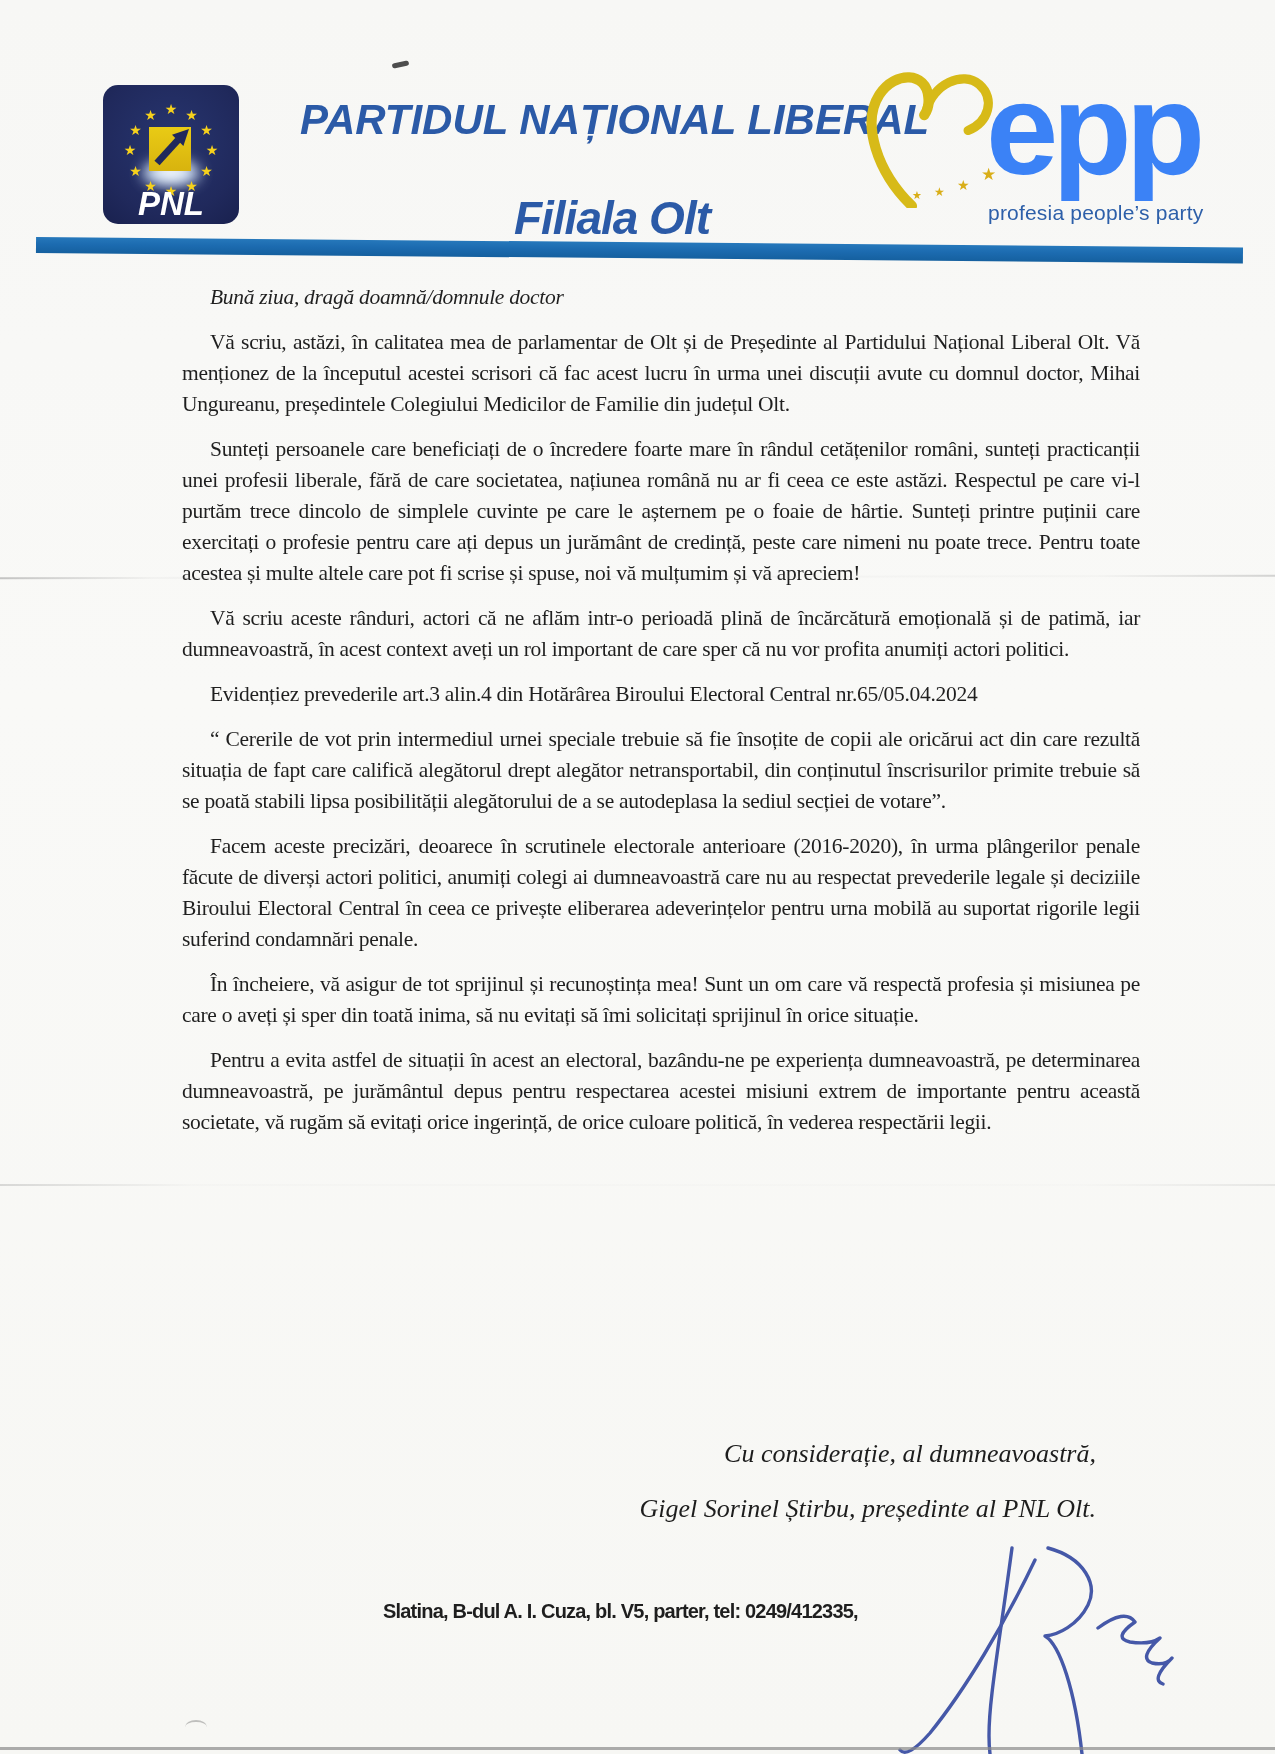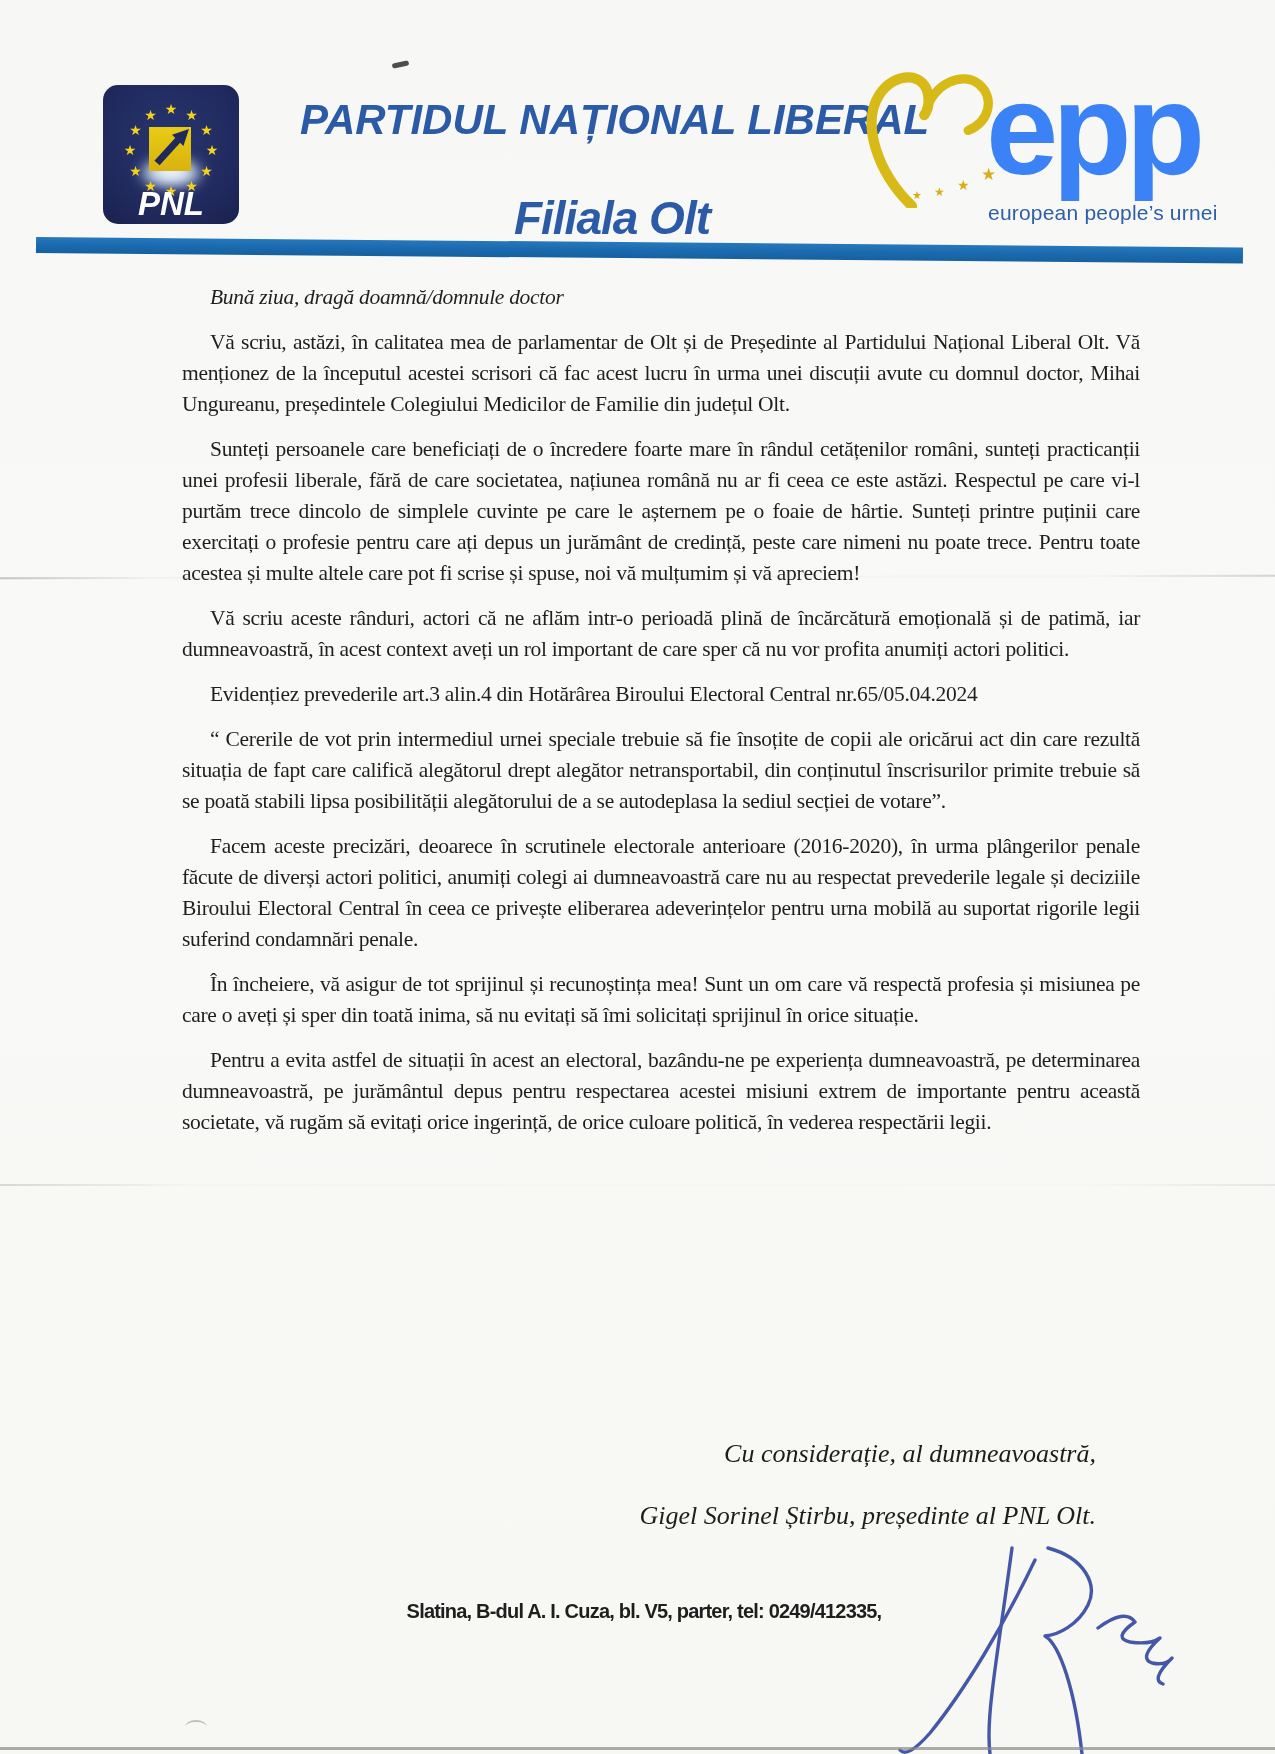--- a/index.html
+++ b/index.html
@@ -52,24 +52,24 @@
   .letter-flow p{
     margin:0 0 14px 0;font-size:21.5px;line-height:31px;letter-spacing:-0.3px;
     text-align:justify;text-indent:28px;color:#1f1f1f;
   }
   .letter-flow p.oneline{white-space:nowrap;text-align:left;}
 
   .closing-block{
     left:496px;top:1438px;width:600px;text-align:right;
     font-style:italic;font-size:26px;line-height:31px;color:#1d1d1d;
   }
-  .closing-block .closing-line2{margin-top:31px;font-style:italic;}
+  .closing-block .closing-line2{margin-top:24px;font-style:italic;}
 
   .footer-block{
-    left:383px;top:1598px;width:522px;text-align:center;
+    left:383px;top:1598px;width:522px;
     font-family:"Liberation Sans", sans-serif;font-weight:bold;
     font-size:20px;line-height:27px;letter-spacing:-0.8px;color:#1e1e1e;
   }
 
   
   .scan-dash{
     left:392px;top:62px;width:17px;height:5px;border-radius:3px;
     background:#2f2f2f;transform:rotate(-12deg);opacity:.85;
   }
   .crease-1{
@@ -135,21 +135,21 @@
 <div class="abs title-line1">PARTIDUL NAȚIONAL LIBERAL</div>
 <div class="abs title-line2">Filiala Olt</div>
 
 <div class="abs epp-heart">
   <svg width="160" height="148" viewBox="0 0 155 145">
     <path d="M 52,143 C 18,110 2,62 20,34 C 36,10 66,12 68,36 C 69,44 67,50 64,54" fill="none" stroke="#d7ba18" stroke-width="10" stroke-linecap="round"></path>
     <path d="M 66,50 C 72,24 102,10 118,24 C 134,38 127,61 107,69" fill="none" stroke="#d7ba18" stroke-width="9" stroke-linecap="round"></path>
   </svg>
 </div>
 <div class="abs epp-word">epp</div>
-<div class="abs epp-sub">european people’s urnei</div>
+<div class="abs epp-sub">profesia people’s party</div>
 <span class="epp-star s1">★</span>
 <span class="epp-star s2">★</span>
 <span class="epp-star s3">★</span>
 <span class="epp-star s4">★</span>
 
 <div class="abs blue-bar"></div>
 
 <main class="abs letter-flow">
   <p class="greeting">Bună ziua, dragă doamnă/domnule doctor</p>
   <p>Vă scriu, astăzi, în calitatea mea de parlamentar de Olt și de Președinte al Partidului Național Liberal Olt. Vă menționez de la începutul acestei scrisori că fac acest lucru în urma unei discuții avute cu domnul doctor, Mihai Ungureanu, președintele Colegiului Medicilor de Familie din județul Olt.</p>

